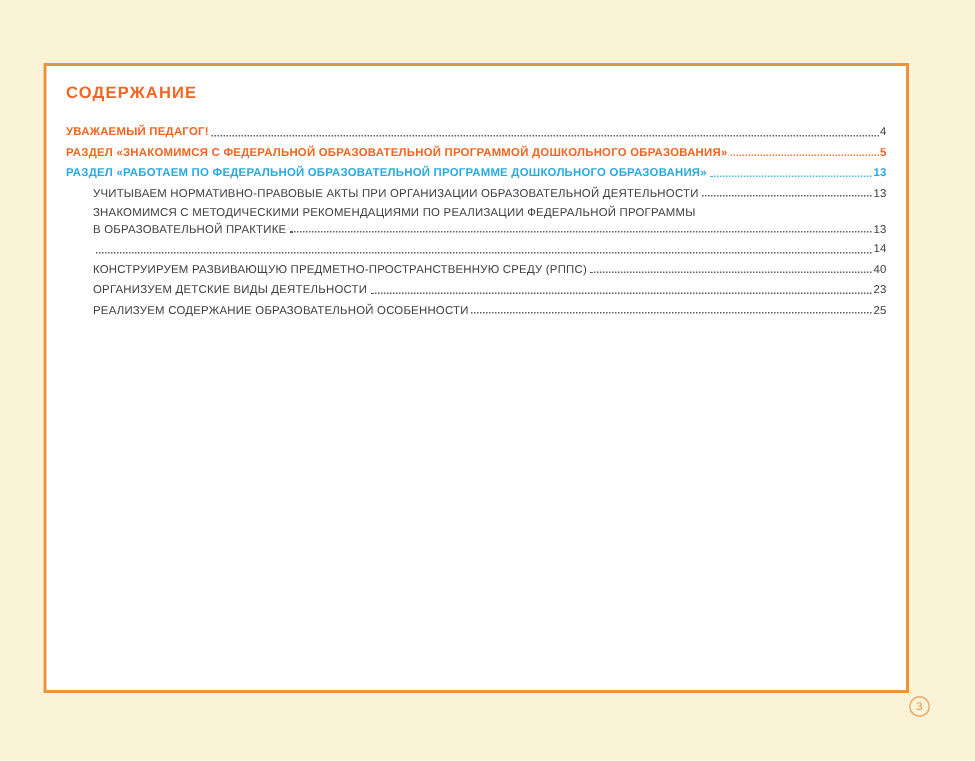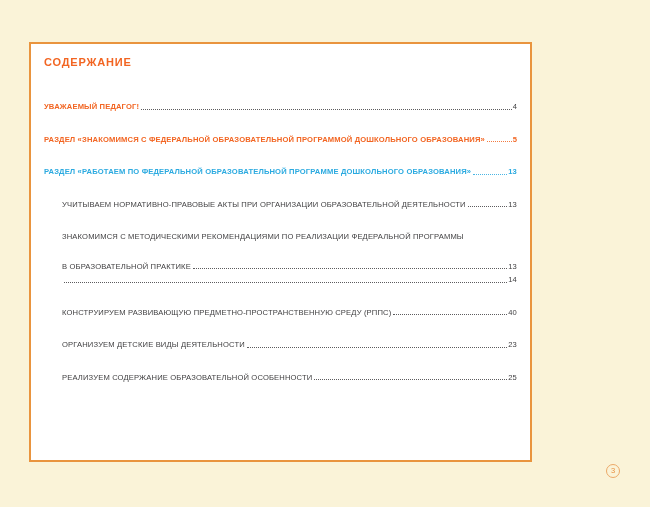--- a/index.html
+++ b/index.html
@@ -11,21 +11,21 @@
     height: 507px;
     position: relative;
     overflow: hidden;
     background: #FAF3D8;
     font-family: "Liberation Sans", sans-serif;
   }
   .content-box {
     position: absolute;
     left: 29px;
     top: 42px;
-    width: 503px;
+    width: 577px;
     height: 420px;
     box-sizing: border-box;
     background: #FFFFFF;
     border: 2px solid #E9943E;
   }
   .inner {
     padding: 13px 13px 0 13px;
   }
   .doc-title {
     margin: 0 0 16px 0;
@@ -39,21 +39,20 @@
     display: flex;
     align-items: flex-end;
     font-size: 7.6px;
     line-height: 8px;
     letter-spacing: 0.15px;
     color: #414042;
     margin-bottom: 5.5px;
   }
   .toc-row .label {
     white-space: nowrap;
-    margin-top: 19px;
   }
   .leader {
     flex: 1 1 auto;
     min-width: 10px;
     border-bottom: 1px dotted currentColor;
     margin: 0 1px 1.5px 2px;
     opacity: 0.85;
   }
   .pagenum {
     white-space: nowrap;

